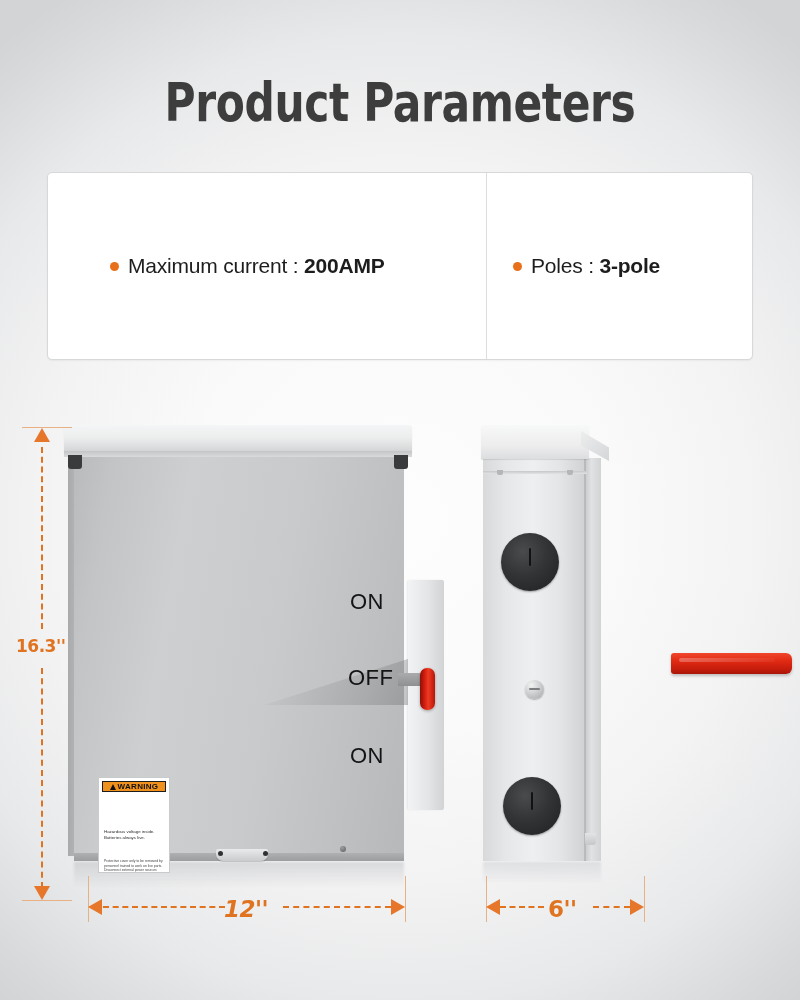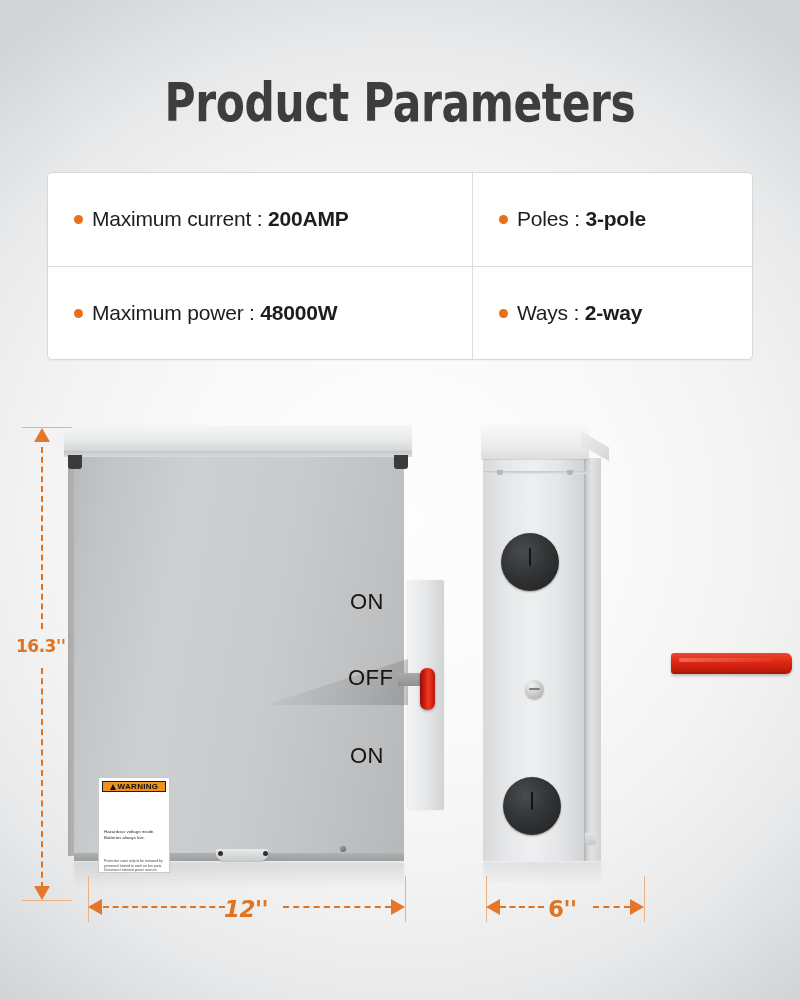--- a/index.html
+++ b/index.html
@@ -62,20 +62,21 @@
     border-radius: 5px;
     display: flex;
     flex-direction: column;
     box-shadow: 0 1px 2px rgba(0,0,0,0.05);
     overflow: hidden;
   }
   .spec-row {
     flex: 1 1 0;
     display: flex;
     border-bottom: 1px solid #dcdddd;
+    padding-left: 36px;
   }
   .spec-row:last-child { border-bottom: none; }
 
   .spec-cell {
     display: flex;
     align-items: center;
     padding-left: 26px;
     border-right: 1px solid #dcdddd;
   }
   .spec-cell:last-child { border-right: none; }
@@ -600,30 +601,20 @@
         <span class="bullet"></span>
         <span class="spec-text"><span>Maximum current : </span><span class="val">200AMP</span></span>
       </div>
       <div class="spec-cell col-right">
         <span class="bullet"></span>
         <span class="spec-text"><span>Poles : </span><span class="val">3-pole</span></span>
       </div>
     </div>
 
 
-    <div class="spec-row">
-      <div class="spec-cell col-left">
-        <span class="bullet"></span>
-        <span class="spec-text"><span>Maximum power : </span><span class="val">48000W</span></span>
-      </div>
-      <div class="spec-cell col-right">
-        <span class="bullet"></span>
-        <span class="spec-text"><span>Ways : </span><span class="val">2-way</span></span>
-      </div>
-    </div>
 
   </div>
 
   <div id="product-area">
 
     <div id="unit-front">
 
       <div id="front-reflection"></div>
       <div id="front-side"></div>
       <div id="front-body"></div>

